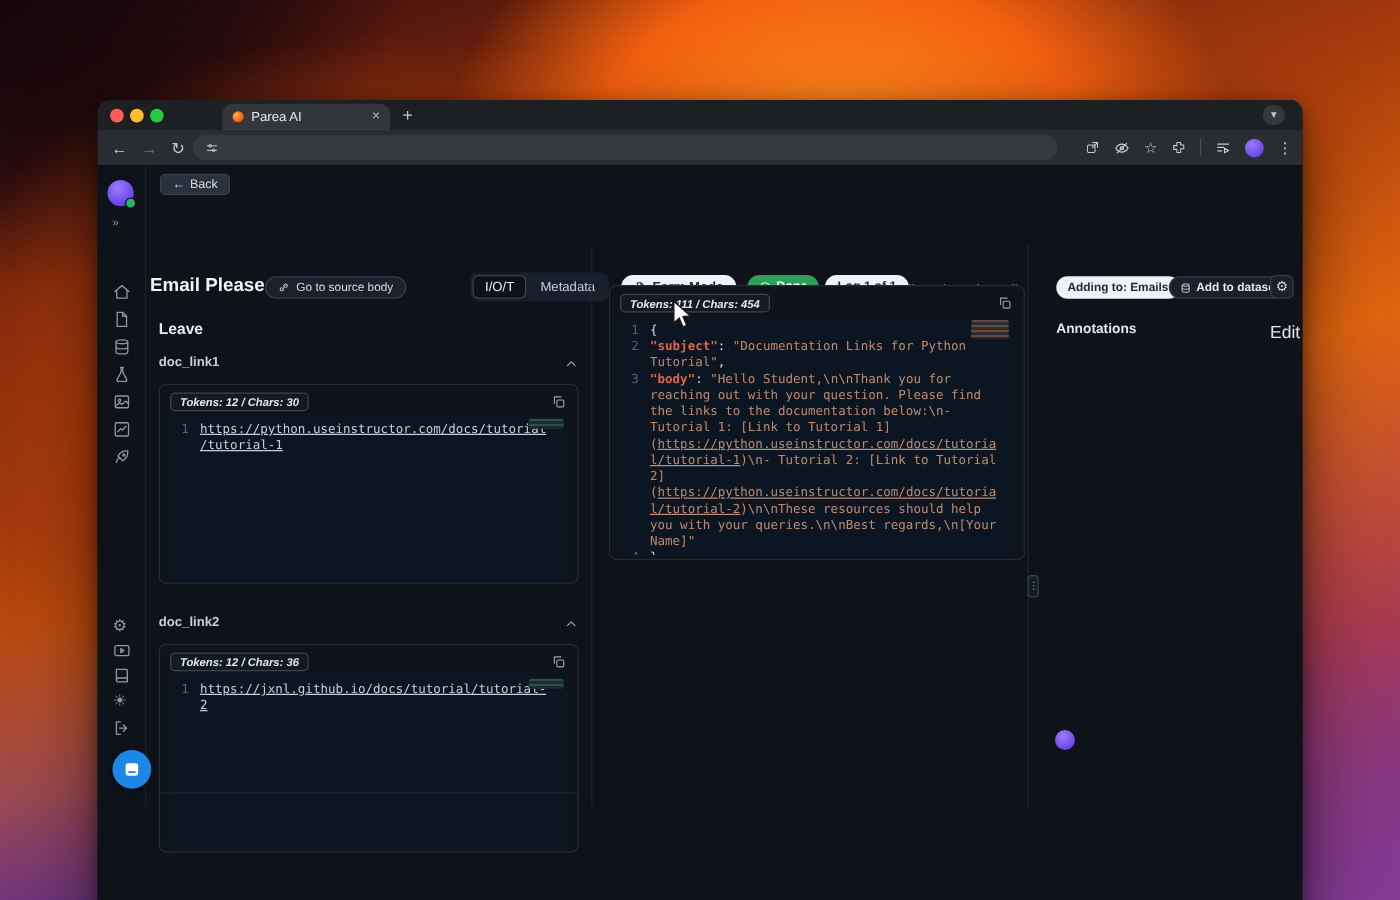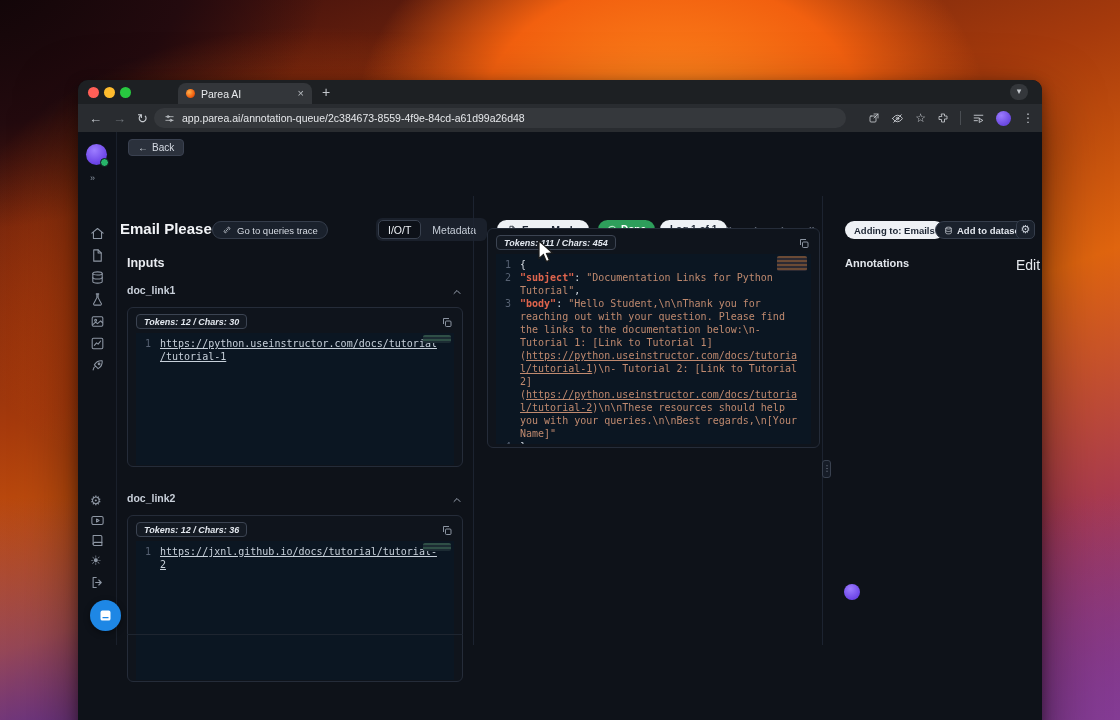--- a/index.html
+++ b/index.html
@@ -155,21 +155,20 @@
       <span class="navbtn">↻</span>
     </div>
     <div class="omnibox">
       <span class="chrome-ic">
         <svg width="11" height="11" viewBox="0 0 24 24">
             <path d="M4 8h16M4 16h16"></path>
             <circle cx="9" cy="8" r="2.4"></circle>
             <circle cx="15" cy="16" r="2.4"></circle>
           </svg>
       </span>
-      <span class="omni-url">app.parea.ai/annotation-queue/2c384673-8559-4f9e-84cd-a61d99a26d48</span>
     </div>
     <div class="right-ics">
       <span class="chrome-ic">
         <svg width="12" height="12" viewBox="0 0 24 24">
             <rect x="4" y="8" width="12" height="12" rx="2"></rect>
             <path d="M12 4h8v8M20 4l-8 8"></path>
           </svg>
       </span>
       <span class="chrome-ic">
         <svg width="13" height="13" viewBox="0 0 24 24">
@@ -263,21 +262,21 @@
 
       <div class="back-btn">
         <span>←</span>
         <span>Back</span>
       </div>
       <div class="page-title">Email Please</div>
       <div class="src-trace">
         <svg viewBox="0 0 24 24">
             <path d="m9 15 6-6M7.5 12l-1.7 1.7a3 3 0 0 0 4.2 4.2l2-2M16.5 12l1.7-1.7a3 3 0 0 0-4.2-4.2l-2 2"></path>
           </svg>
-        <span>Go to queries trace</span>
+        <span>Go to source body</span>
       </div>
       <div class="seg">
         <div class="seg-item sel">I/O/T</div>
         <div class="seg-item">Metadata</div>
       </div>
       <div class="form-mode">
         <svg viewBox="0 0 24 24">
             <path d="M7 3h7l4 4v14H7z"></path>
             <path d="M14 3v4h4"></path>
           </svg>
@@ -303,21 +302,21 @@
       <div class="add-ds">
         <svg viewBox="0 0 24 24">
             <ellipse cx="12" cy="5.5" rx="7.5" ry="2.5"></ellipse>
             <path d="M4.5 5.5v13c0 1.4 3.4 2.5 7.5 2.5s7.5-1.1 7.5-2.5v-13"></path>
             <path d="M4.5 12c0 1.4 3.4 2.5 7.5 2.5s7.5-1.1 7.5-2.5"></path>
           </svg>
         <span>Add to dataset</span>
       </div>
       <div class="gear-btn">⚙</div>
 
-      <div class="col-h inputs-h">Inputs</div>
+      <div class="col-h inputs-h">Leave</div>
 
       <div class="sec-label" style="left:49px;top:152px">doc_link1</div>
       <span class="chev" style="left:373px;top:152px">
         <svg viewBox="0 0 24 24">
             <path d="m6 15 6-6 6 6"></path>
           </svg></span>
       <div class="card" style="left:49px;top:175px;width:336px;height:160px">
         <span class="tok-badge">Tokens: 12 / Chars: 30</span>
         <span class="copy-ic">
           <svg viewBox="0 0 24 24">

